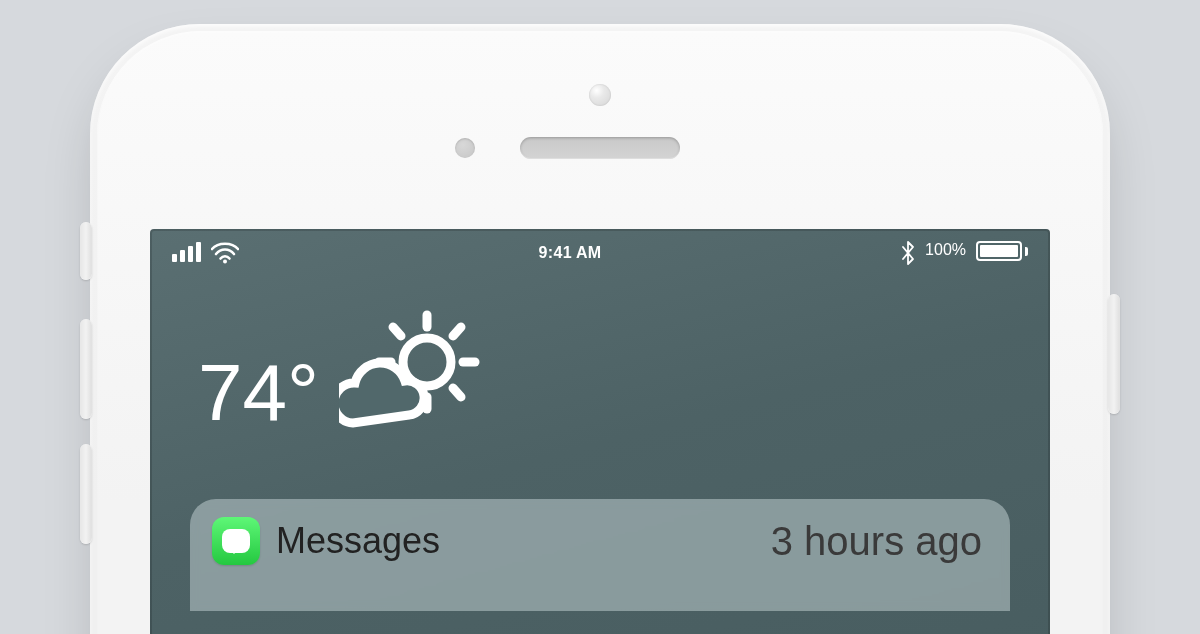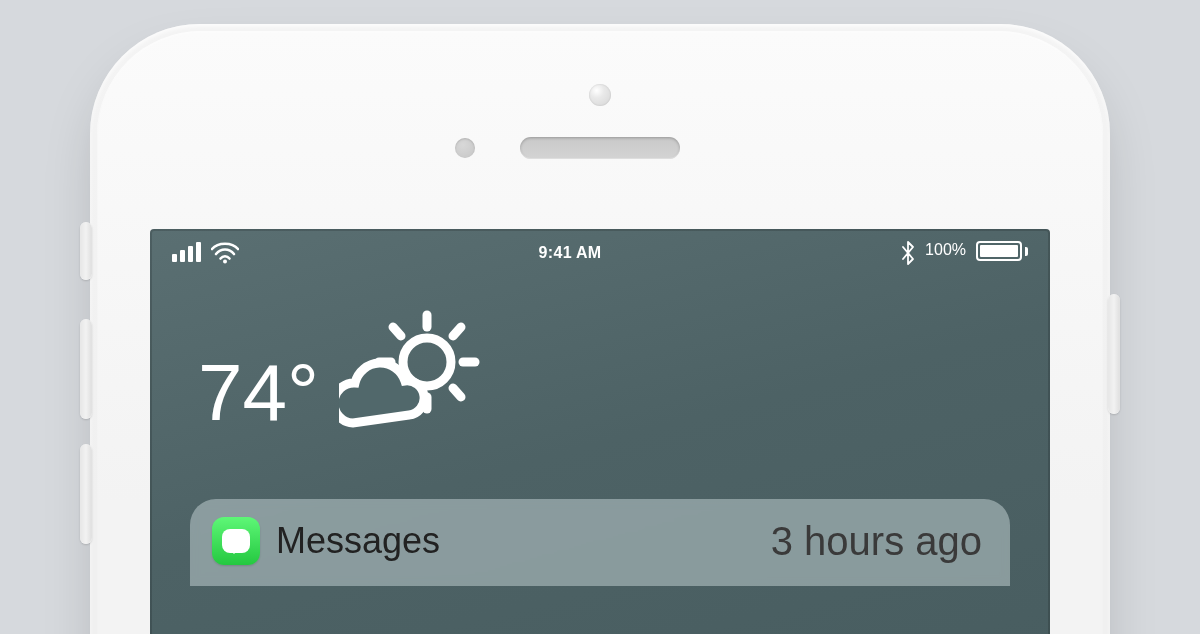--- a/index.html
+++ b/index.html
@@ -119,21 +119,21 @@
   }
   .temp {
     font-size: 80px; font-weight: 200; line-height: 1; margin-top: 42px;
   }
 
   
   .notif {
     margin: 62px 40px 0 40px;
     background: rgba(190,204,205,.55);
     border-radius: 26px 26px 0 0;
-    padding: 18px 28px 21px 22px;
+    padding: 18px 28px 46px 22px;
     display:flex; align-items:center; justify-content:space-between;
     color:#2b2b2b;
     backdrop-filter: blur(4px);
   }
   .notif-left { display:flex; align-items:center; gap: 16px; }
   .app-icon {
     width: 48px; height: 48px; border-radius: 12px;
     background: linear-gradient(180deg,#5ef777 0%, #24c840 100%);
     display:flex; align-items:center; justify-content:center;
     box-shadow: 0 1px 2px rgba(0,0,0,.15);

